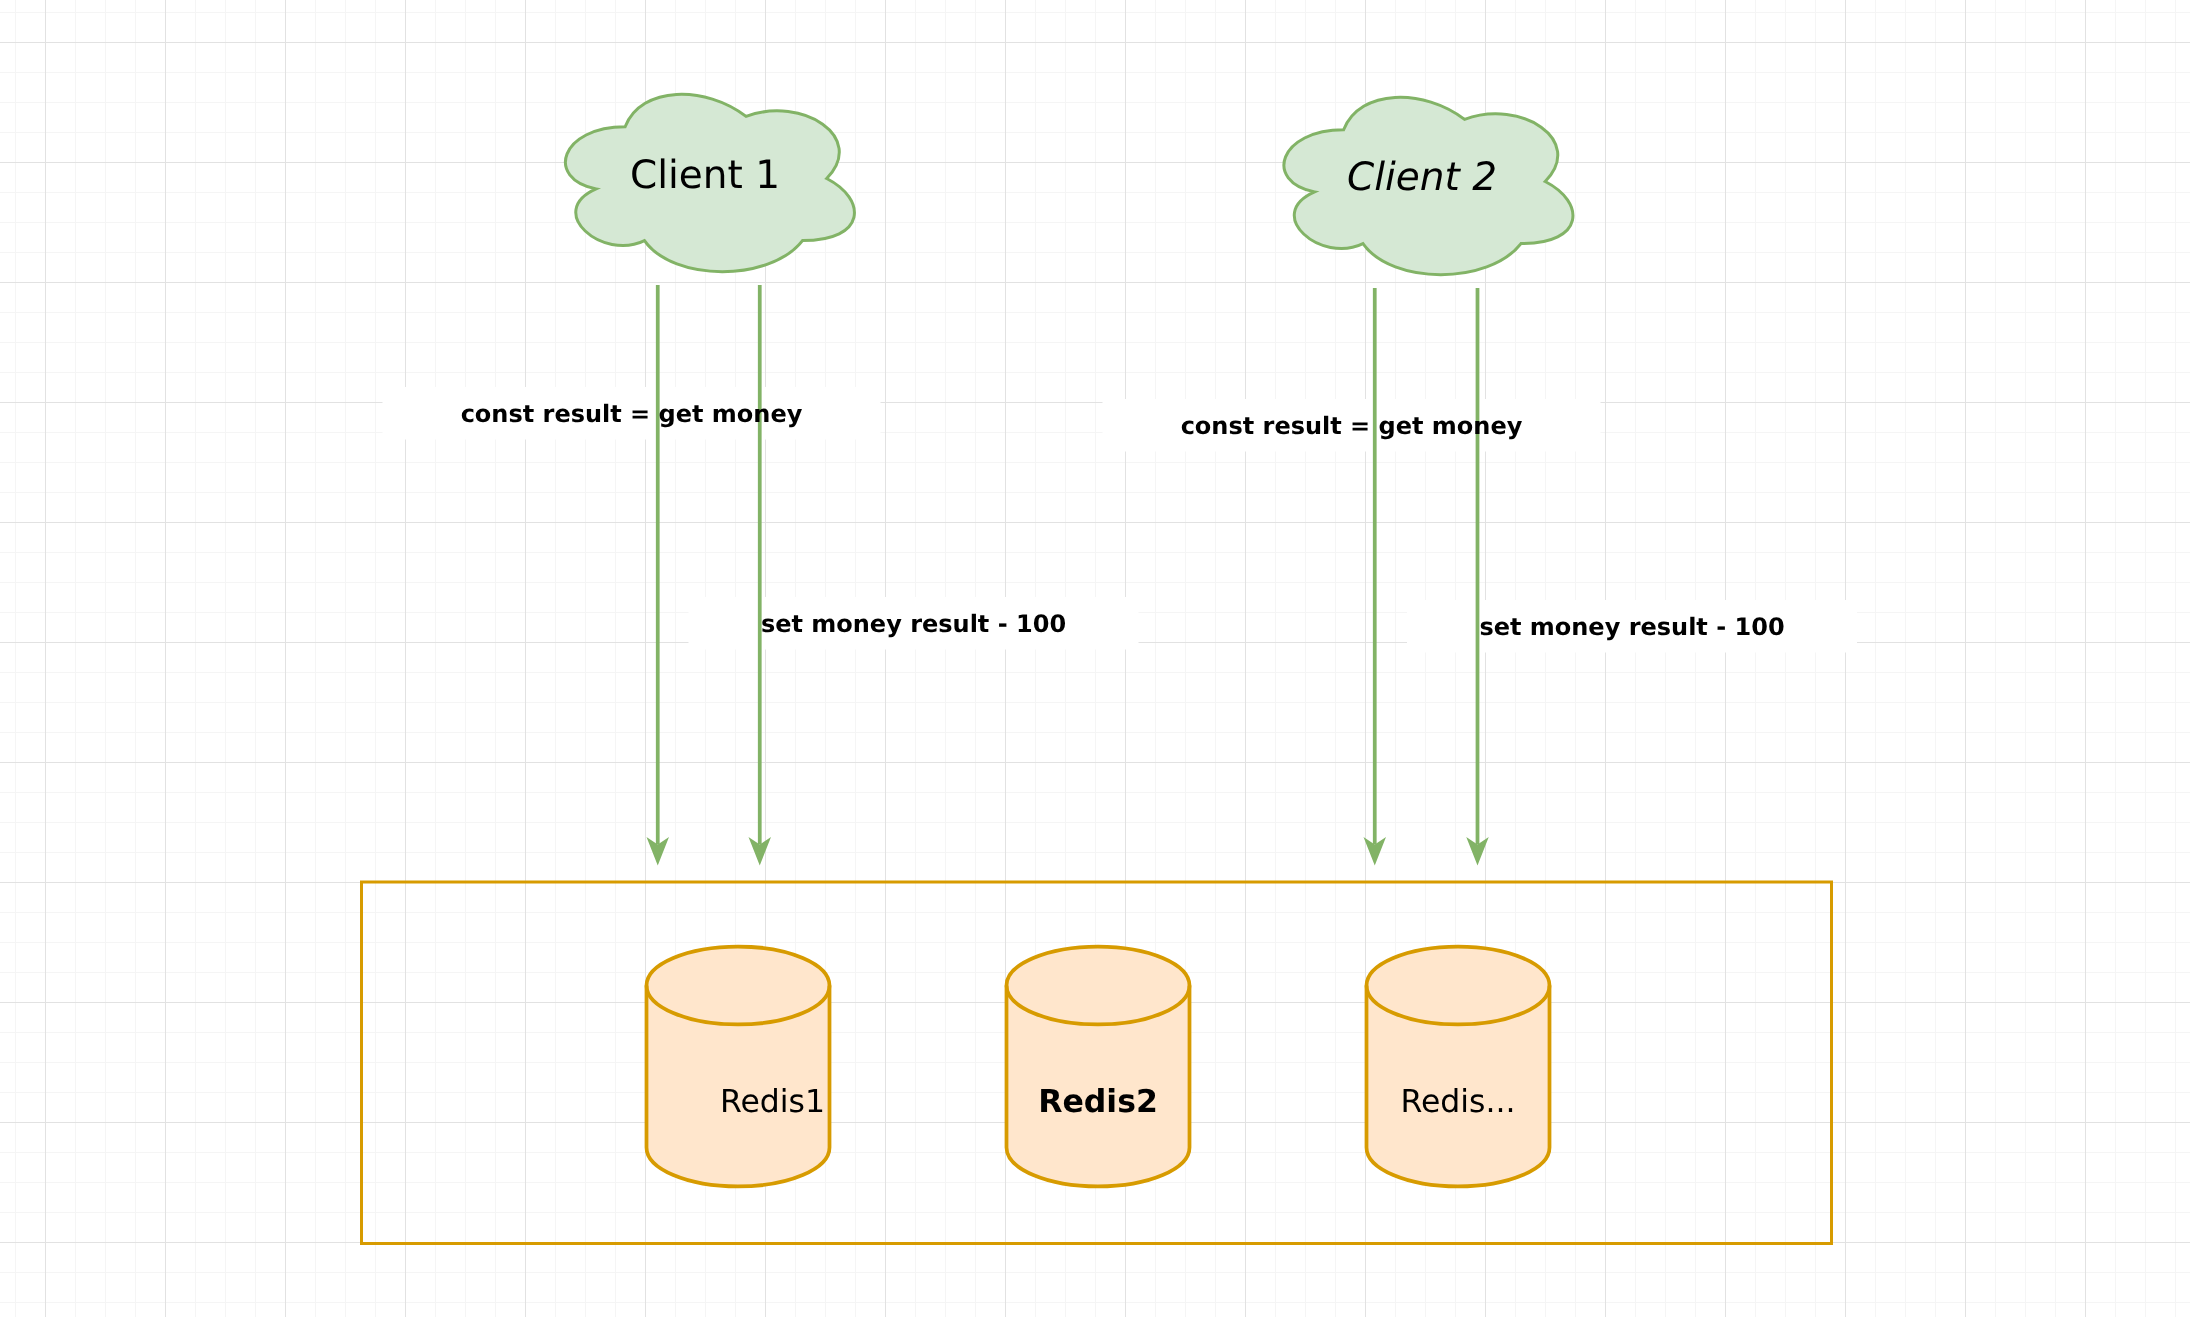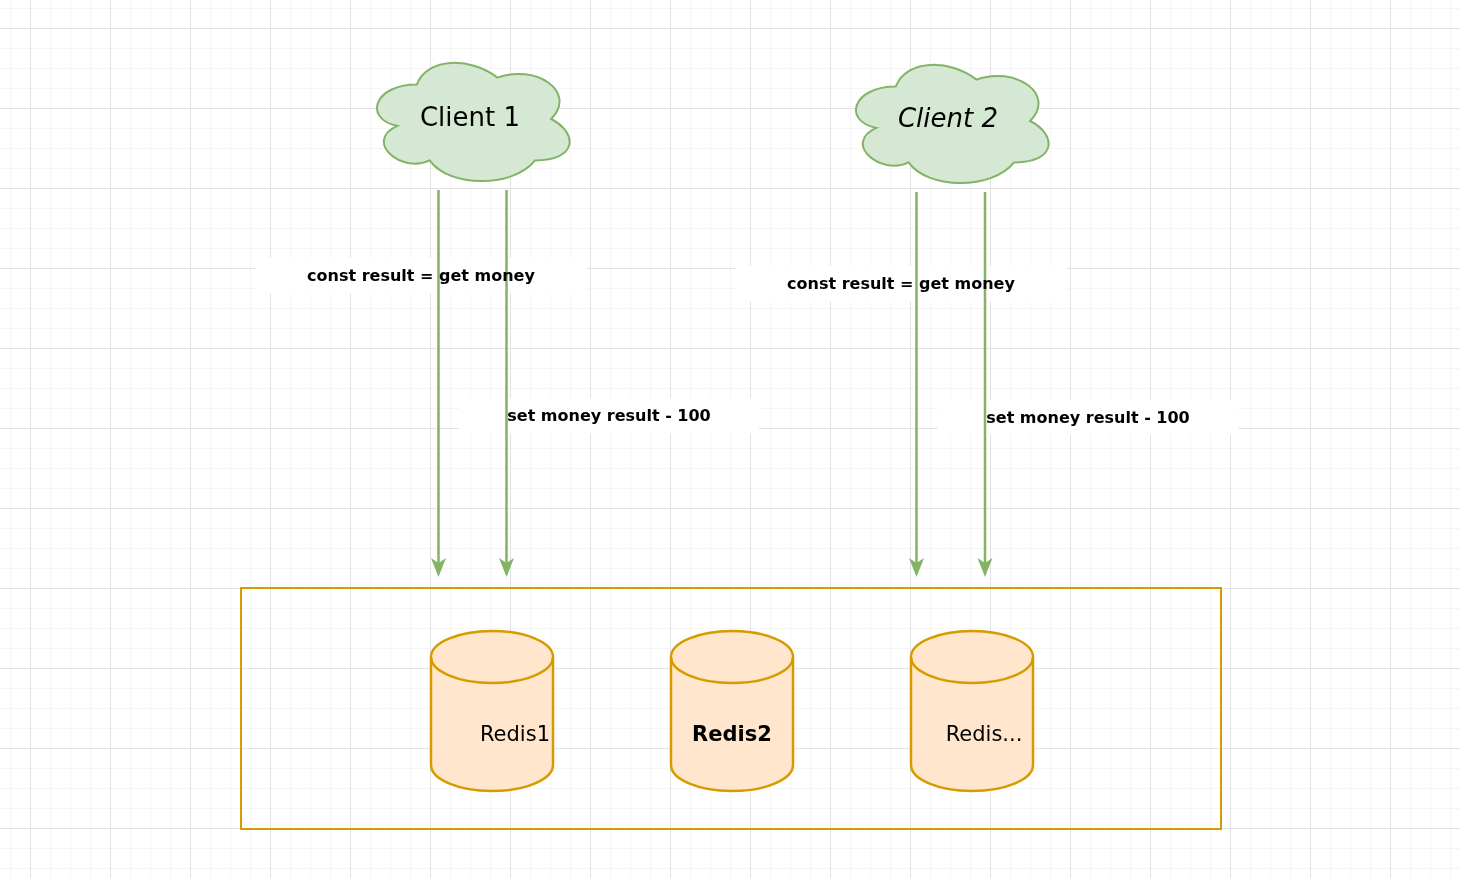--- a/index.html
+++ b/index.html
@@ -118,15 +118,15 @@
   <div class="lbl edge-lbl" style="left:609px; top:416px;">set money result - 100</div>
 
   <div class="lbl edge-lbl" style="left:901px; top:284px;">const result = get money</div>
 
   <div class="lbl edge-lbl" style="left:1088px; top:418px;">set money result - 100</div>
 
   <div class="lbl redis-lbl" style="left:492px; top:735px;margin-left:23px;">Redis1</div>
 
   <div class="lbl redis-lbl" style="left:732px; top:735px;font-weight:bold;">Redis2</div>
 
-  <div class="lbl redis-lbl" style="left:972px; top:735px;margin-left:12px;">Redis...</div>
+  <div class="lbl redis-lbl" style="left:972px; top:735px;">Redis...</div>
 
 </div>
 
 </body></html>

